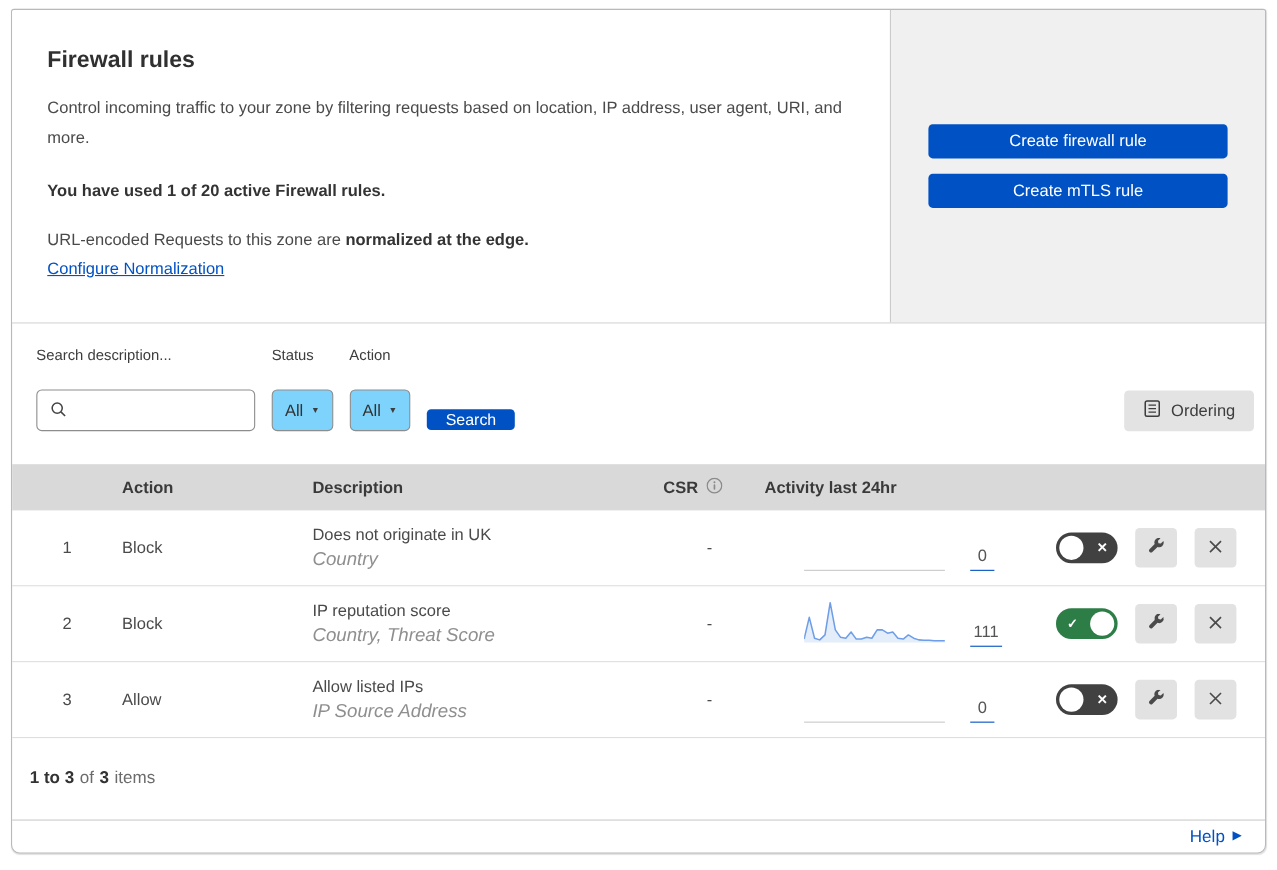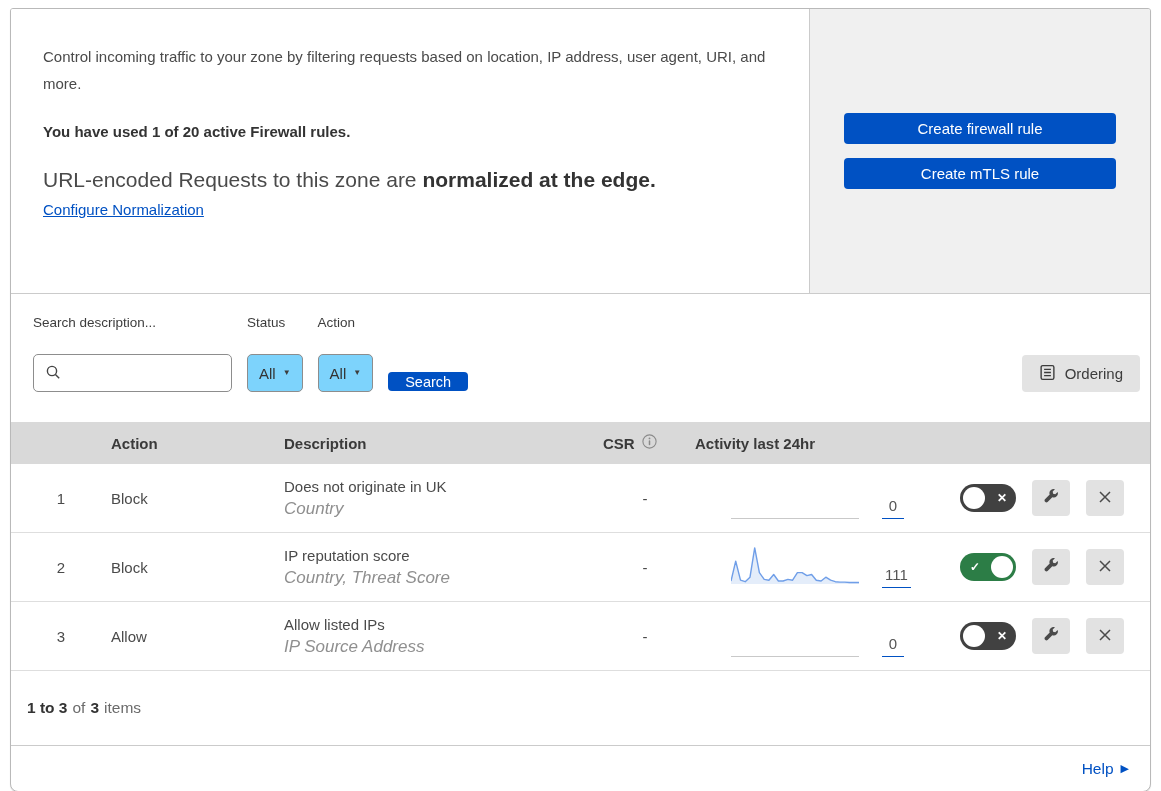--- a/index.html
+++ b/index.html
@@ -12,21 +12,21 @@
   *{box-sizing:border-box;}
   body{margin:0;background:#fff;font-family:"Liberation Sans",sans-serif;color:#4a4a4a;}
   .frame{width:1141px;margin:8px 10px 7px;border:1px solid #b9b9b9;border-radius:3px 3px 8px 8px;background:#fff;overflow:hidden;box-shadow:0 1px 1px rgba(0,0,0,.12);}
 
   
   .top{display:flex;height:285px;border-bottom:1px solid #cbcbcb;}
   .top-left{flex:1;background:#fff;padding:34px 40px 0 32px;}
   .page-title{font-size:21px;font-weight:600;color:#303030;margin:0 0 18px;}
   .desc{font-size:15px;line-height:27px;max-width:730px;margin:0 0 26px;}
   .usage{font-size:15px;font-weight:700;color:#333;margin:0 0 28px;}
-  .norm{font-size:21px;margin:0 0 9px;}
+  .norm{font-size:15px;margin:0 0 9px;}
   .norm strong{color:#333;}
   .link{color:var(--blue);text-decoration:underline;font-size:15px;cursor:pointer;}
   .top-right{width:341px;background:#f0f0f0;border-left:1px solid #cbcbcb;display:flex;flex-direction:column;align-items:center;justify-content:center;gap:14px;margin-top:-8px;padding-top:8px;}
   .btn-primary{width:272px;height:31px;background:var(--blue);color:#fff;border:none;border-radius:4px;font-size:15px;font-family:inherit;cursor:pointer;display:flex;align-items:center;justify-content:center;}
 
   
   .filterbar{display:flex;align-items:flex-end;gap:15px;padding:21px 10px 30px 22px;}
   .fgroup{display:flex;flex-direction:column;gap:24px;}
   .flabel{font-size:13.5px;color:#3d3d3d;}
   .search-wrap{position:relative;width:199px;}
@@ -61,31 +61,32 @@
   .toggle.off .t-glyph{right:9px;}
   .toggle.on{background:var(--green);}
   .toggle.on .knob{right:3px;}
   .toggle.on .t-glyph{left:10px;}
 
   .icon-btn{width:38px;height:36px;background:#e2e2e2;border:none;border-radius:4px;display:flex;align-items:center;justify-content:center;cursor:pointer;flex:none;}
 
   
   .items-row{height:74px;display:flex;align-items:center;padding-left:16px;font-size:15.5px;color:#6b6b6b;gap:5px;}
   .items-row strong{color:#333;}
-  .help-row{border-top:1px solid #cbcbcb;height:46px;display:flex;align-items:center;justify-content:flex-end;padding-right:21px;}
+  .help-row{border-top:1px solid #cbcbcb;height:30px;display:flex;align-items:center;justify-content:flex-end;padding-right:21px;}
   .help-link{color:var(--blue);font-size:15.5px;display:flex;align-items:center;gap:7px;cursor:pointer;}
   .help-arrow{font-size:11px;line-height:1;}
 </style>
 </head>
 <body>
 
 <div class="frame">
 
   <div class="top">
     <div class="top-left">
+      <h1 class="page-title">Firewall rules</h1>
       <p class="desc">Control incoming traffic to your zone by filtering requests based on location, IP address, user agent, URI, and more.</p>
       <p class="usage">You have used 1 of 20 active Firewall rules.</p>
       <p class="norm"><span>URL-encoded Requests to this zone are</span> <strong>normalized at the edge.</strong></p>
       <a class="link">Configure Normalization</a>
     </div>
     <div class="top-right">
       <button class="btn-primary">Create firewall rule</button>
       <button class="btn-primary">Create mTLS rule</button>
     </div>
   </div>

